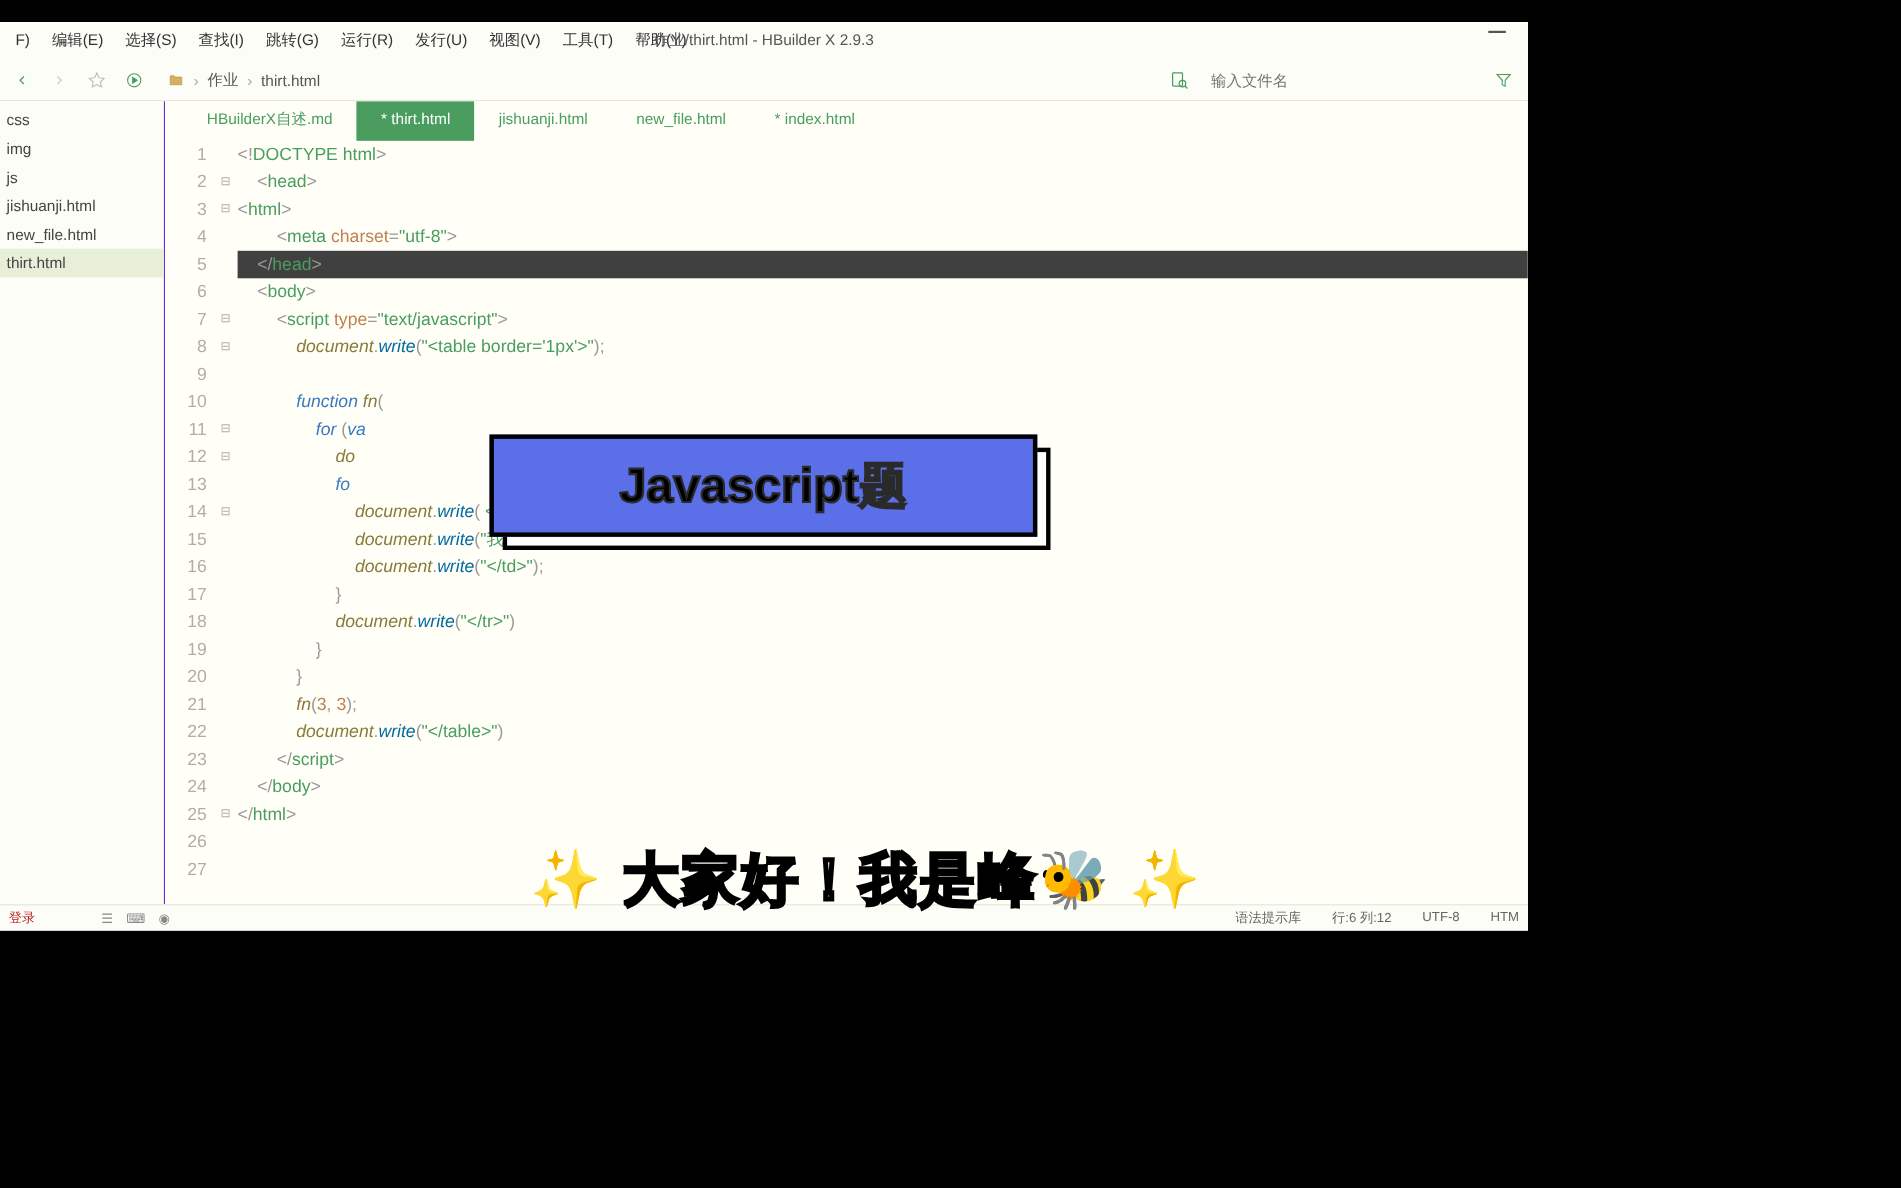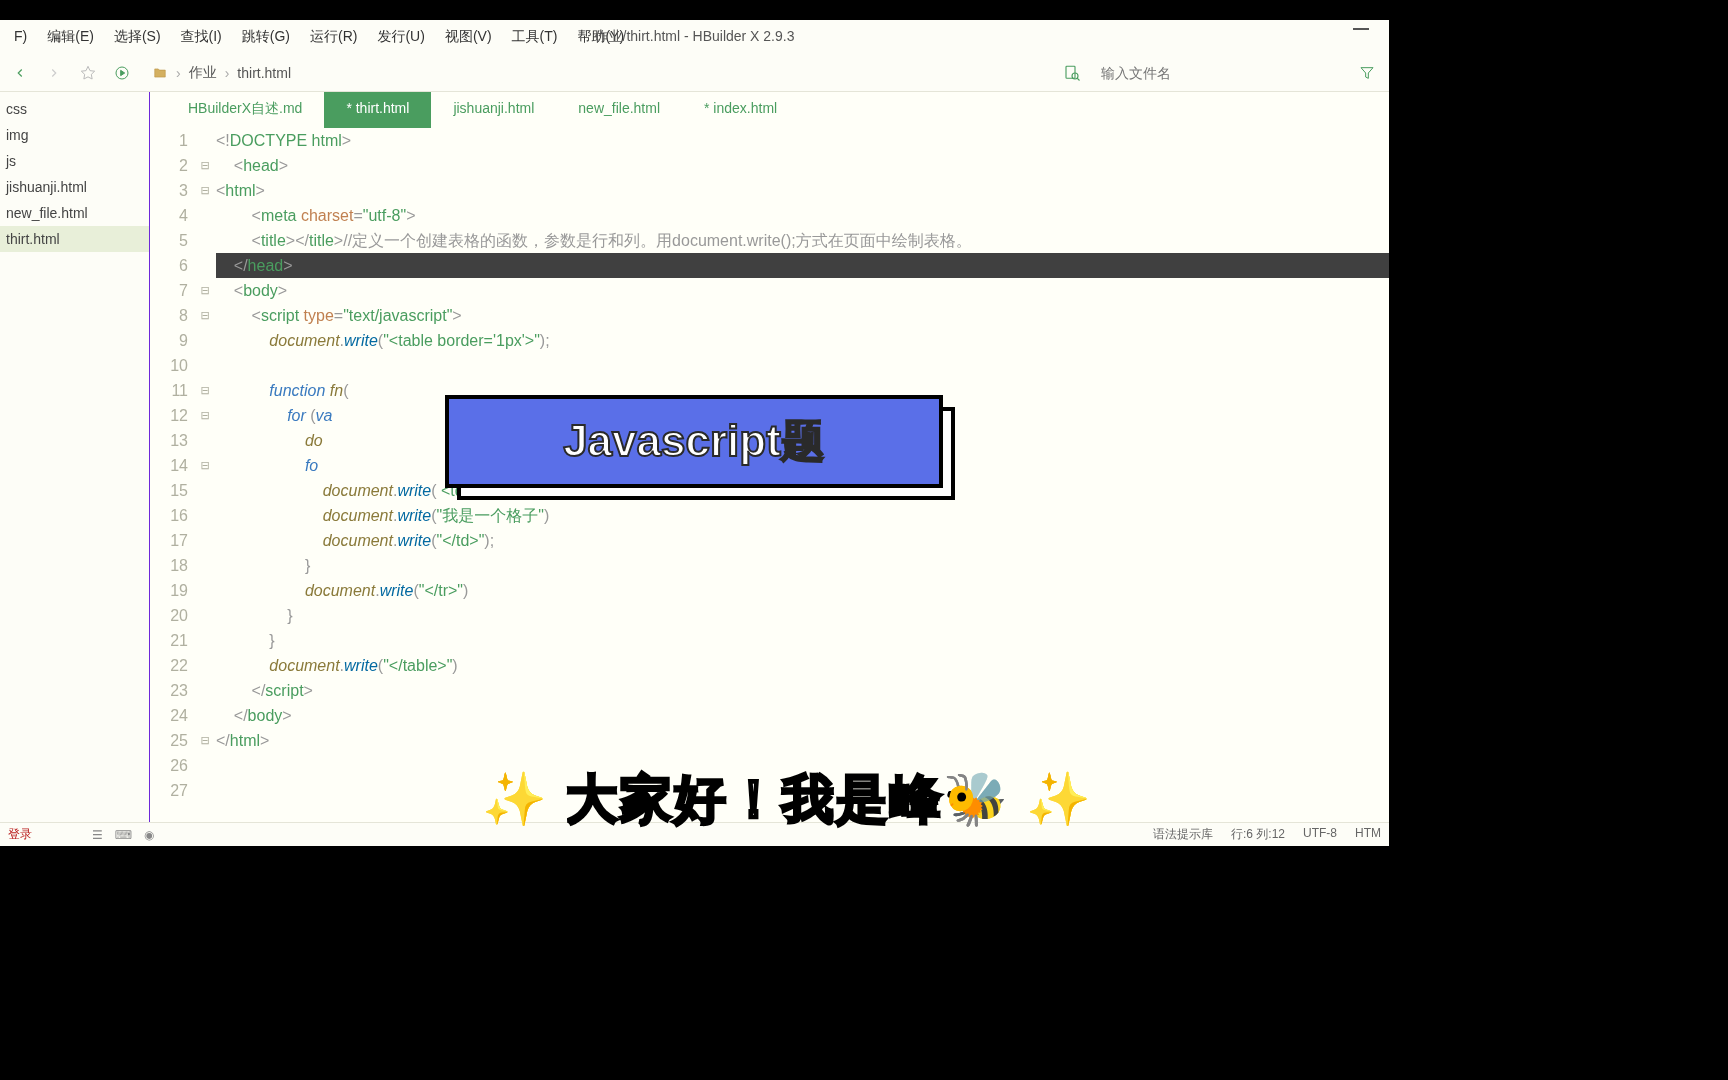--- a/index.html
+++ b/index.html
@@ -39,27 +39,27 @@
 .t-func { color:#8a7a3a; font-style:italic; }
 .t-obj { color:#8a7a3a; font-style:italic; }
 .t-method { color:#0369a1;font-style:italic; }
 .t-num { color:#c08050; }
 .t-comment { color:#999; }
 .t-punct { color:#999; }
 .cursor-line { background:#404040; }
 .overlay-banner { position:absolute; left:445px; top:395px; width:510px; height:105px; }
 .banner-shadow { position:absolute; left:12px; top:12px; width:498px; height:93px; background:#fff; border:4px solid #000; }
 .banner-front { position:absolute; left:0; top:0; width:498px; height:93px; background:#5a6fe8; border:4px solid #000; display:flex; align-items:center; justify-content:center; }
-.banner-text { font-size:44px; font-weight:900; color:#ffffff; -webkit-text-stroke:2px #2a2a2a; font-family:"Microsoft YaHei",sans-serif; }
+.banner-text { font-size:44px; font-weight:900; color:#000000; -webkit-text-stroke:2px #2a2a2a; font-family:"Microsoft YaHei",sans-serif; }
 .caption { position:absolute; left:0; width:1576px; top:765px; text-align:center; font-size:52px; font-weight:900; color:#fff; -webkit-text-stroke:3px #000; letter-spacing:2px; }
 .sparkle { color:#f8d060; -webkit-text-stroke:2px #8a6a20; }
 .statusbar { height:24px; background:#fdfdf7; border-top:1px solid #e5e5d8; display:flex; align-items:center; font-size:12px; color:#666; padding:0 8px; }
 .statusbar .left { color:#b91c1c; }
 .statusbar .icons { margin-left:60px; display:flex; gap:12px; color:#888; }
-.statusbar .right { margin-left:auto; display:flex; gap:18px; }
+.statusbar .right { margin-left:auto; display:flex; gap:28px; }
 svg { display:block; }
 </style>
 </head>
 <body>
 
 <div class="app">
 
   <div class="menubar">
     <div id="menu-items" style="display:flex;">
         <div class="item">F)</div>
@@ -201,37 +201,37 @@
             <div></div>
             <div>⊟</div>
             <div></div>
             <div></div>
           </div>
         <div class="lines" id="lines">
             <div class="ln"><span class="t-punct">&lt;!</span><span class="t-tag">DOCTYPE html</span><span class="t-punct">&gt;</span></div>
             <div class="ln">    <span class="t-punct">&lt;</span><span class="t-tag">head</span><span class="t-punct">&gt;</span></div>
             <div class="ln"><span class="t-punct">&lt;</span><span class="t-tag">html</span><span class="t-punct">&gt;</span></div>
             <div class="ln">        <span class="t-punct">&lt;</span><span class="t-tag">meta</span> <span class="t-attr">charset</span><span class="t-punct">=</span><span class="t-str">"utf-8"</span><span class="t-punct">&gt;</span></div>
-            <div class="ln">        <span class="t-punct">&lt;</span><span class="t-tag">title</span><span class="t-punct">&gt;&lt;/</span><span class="t-tag">title</span><span class="t-punct">&gt;</span><span class="t-comment">//定义一个创建表格的函数，参数是行和列。用document.write();方式在页面中绘制表格。</span></div>
             <div class="ln cursor-line">    <span class="t-punct">&lt;/</span><span class="t-tag">head</span><span class="t-punct">&gt;</span></div>
             <div class="ln">    <span class="t-punct">&lt;</span><span class="t-tag">body</span><span class="t-punct">&gt;</span></div>
             <div class="ln">        <span class="t-punct">&lt;</span><span class="t-tag">script</span> <span class="t-attr">type</span><span class="t-punct">=</span><span class="t-str">"text/javascript"</span><span class="t-punct">&gt;</span></div>
             <div class="ln">            <span class="t-obj">document</span><span class="t-punct">.</span><span class="t-method">write</span><span class="t-punct">(</span><span class="t-str">"&lt;table border='1px'&gt;"</span><span class="t-punct">);</span></div>
             <div class="ln"></div>
             <div class="ln">            <span class="t-kw">function</span> <span class="t-func">fn</span><span class="t-punct">(</span></div>
             <div class="ln">                <span class="t-kw">for</span> <span class="t-punct">(</span><span class="t-kw">va</span></div>
             <div class="ln">                    <span class="t-obj">do</span></div>
             <div class="ln">                    <span class="t-kw">fo</span></div>
             <div class="ln">                        <span class="t-obj">document</span><span class="t-punct">.</span><span class="t-method">write</span><span class="t-punct">(</span> <span class="t-str">&lt;td&gt;</span> <span class="t-punct">);</span></div>
             <div class="ln">                        <span class="t-obj">document</span><span class="t-punct">.</span><span class="t-method">write</span><span class="t-punct">(</span><span class="t-str">"我是一个格子"</span><span class="t-punct">)</span></div>
             <div class="ln">                        <span class="t-obj">document</span><span class="t-punct">.</span><span class="t-method">write</span><span class="t-punct">(</span><span class="t-str">"&lt;/td&gt;"</span><span class="t-punct">);</span></div>
             <div class="ln">                    <span class="t-punct">}</span></div>
             <div class="ln">                    <span class="t-obj">document</span><span class="t-punct">.</span><span class="t-method">write</span><span class="t-punct">(</span><span class="t-str">"&lt;/tr&gt;"</span><span class="t-punct">)</span></div>
             <div class="ln">                <span class="t-punct">}</span></div>
             <div class="ln">            <span class="t-punct">}</span></div>
+            <div class="ln">            <span class="t-func">fn</span><span class="t-punct">(</span><span class="t-num">3</span><span class="t-punct">,</span> <span class="t-num">3</span><span class="t-punct">);</span></div>
             <div class="ln">            <span class="t-obj">document</span><span class="t-punct">.</span><span class="t-method">write</span><span class="t-punct">(</span><span class="t-str">"&lt;/table&gt;"</span><span class="t-punct">)</span></div>
             <div class="ln">        <span class="t-punct">&lt;/</span><span class="t-tag">script</span><span class="t-punct">&gt;</span></div>
             <div class="ln">    <span class="t-punct">&lt;/</span><span class="t-tag">body</span><span class="t-punct">&gt;</span></div>
             <div class="ln"><span class="t-punct">&lt;/</span><span class="t-tag">html</span><span class="t-punct">&gt;</span></div>
             <div class="ln"></div>
           </div>
       </div>
     </div>
   </div>
 

